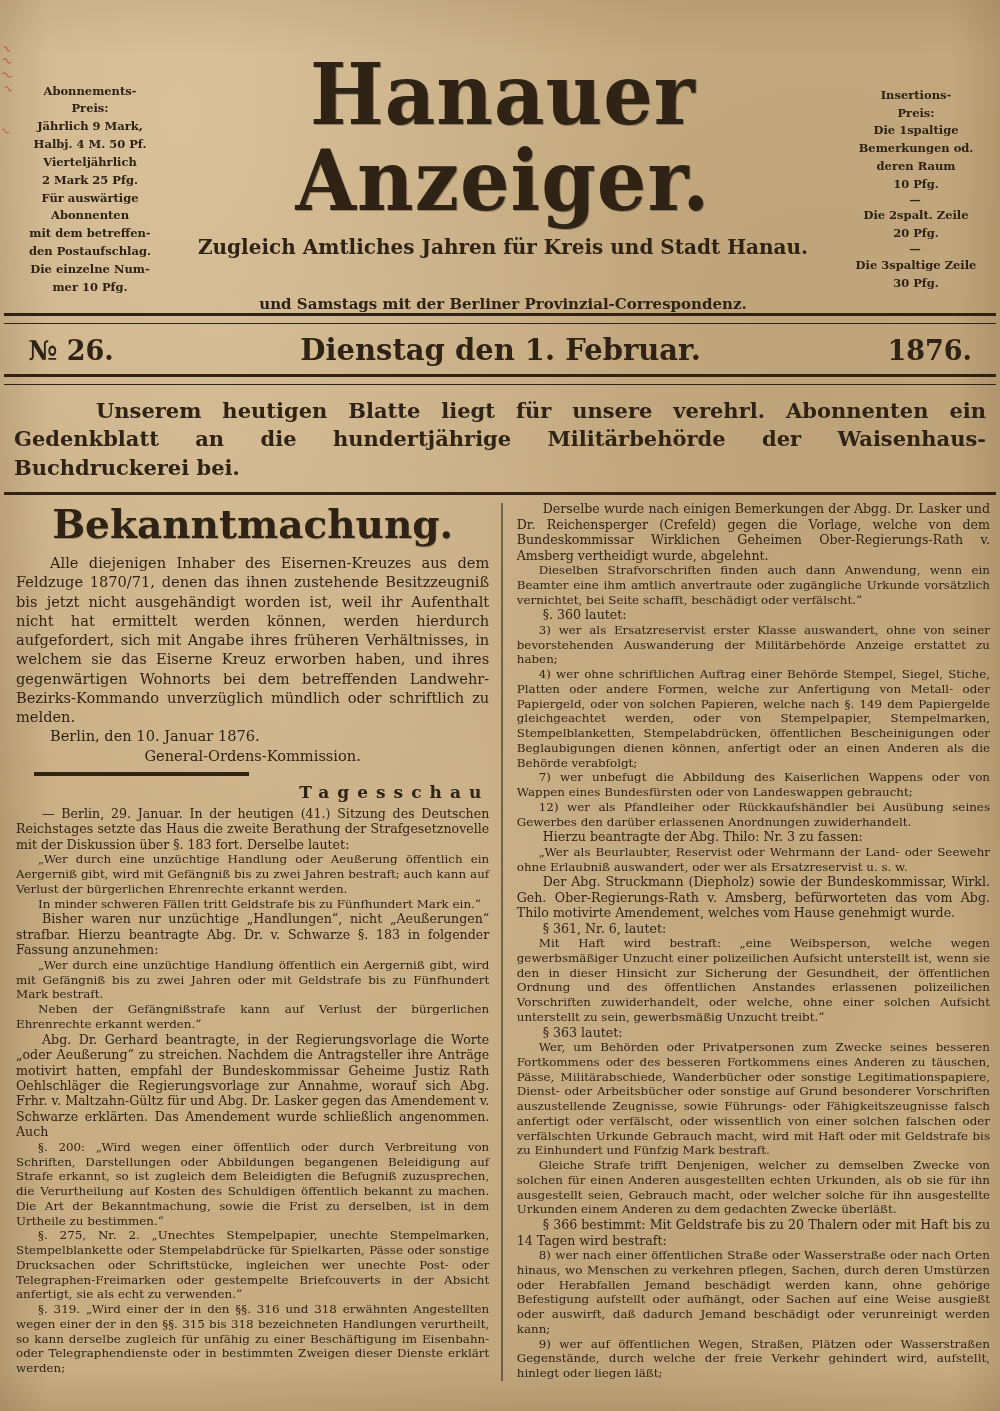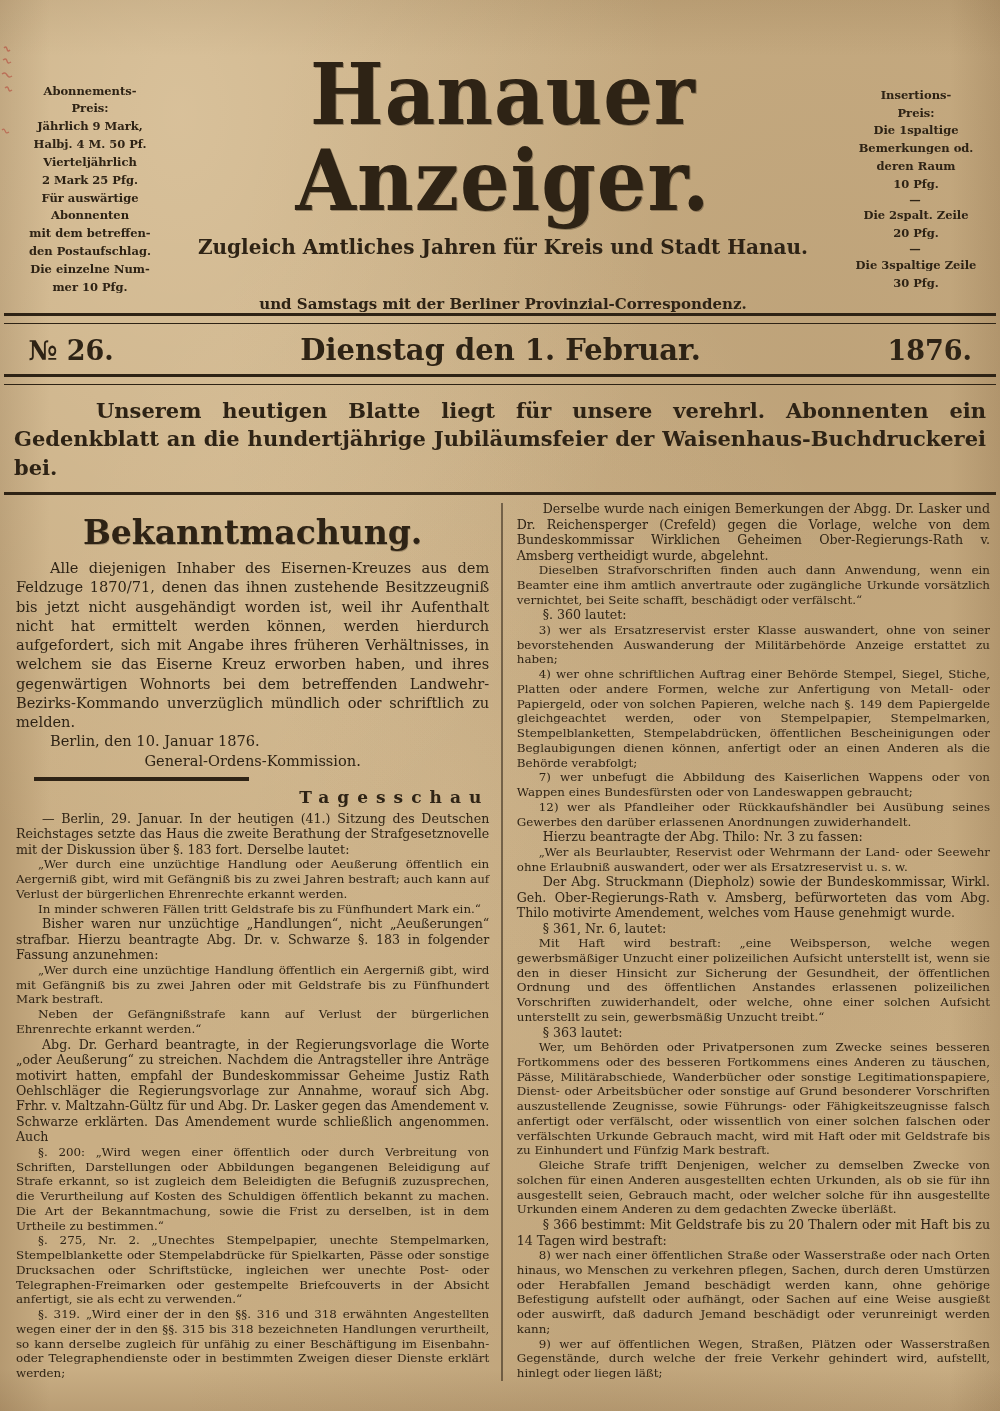--- a/index.html
+++ b/index.html
@@ -51,21 +51,21 @@
   .notice{
     margin:12px 14px 10px 14px;font-weight:bold;font-size:21px;line-height:1.35;
     text-align:justify;text-indent:82px;
   }
   
   .columns{position:relative;display:flex;padding:6px 10px 0 16px;}
   .col{flex:1;min-width:0;}
   .left-col{padding-right:12px;}
   .right-col{padding-left:14px;}
   .col-divider{flex:0 0 1.5px;background:rgba(46,35,21,.55);margin-top:2px;}
-  .bekannt{margin:12px 0 6px 0;text-align:center;font-size:33px;font-weight:bold;
+  .bekannt{margin:0 0 6px 0;text-align:center;font-size:39px;font-weight:bold;
     text-shadow:.5px .5px 0 rgba(46,35,21,.3);}
   .short-rule{width:215px;height:4px;background:#2e2315;margin:7px 0 6px 18px;}
   .tagesschau{margin:2px 0 4px 0;text-align:right;font-size:17px;font-weight:bold;letter-spacing:8px;}
   .par{margin:0;text-align:justify;}
   .par.body{font-size:12.6px;line-height:1.23;text-indent:26px;}
   .par.quote{font-size:11.9px;line-height:1.24;text-indent:22px;}
   .par.ann{font-size:14.6px;line-height:1.32;text-indent:34px;}
   .par.ann-date{font-size:14.6px;line-height:1.32;text-indent:34px;text-align:left;}
   .par.ann-center{font-size:14.6px;line-height:1.32;text-align:center;text-indent:0;}
 </style>
@@ -116,21 +116,21 @@
   </header>
 
   <div class="rule-double"></div>
   <div class="datebar">
     <span class="issue">№ 26.</span>
     <span class="date">Dienstag den 1. Februar.</span>
     <span class="year">1876.</span>
   </div>
   <div class="rule-double"></div>
 
-  <p class="notice">Unserem heutigen Blatte liegt für unsere verehrl. Abonnenten ein Gedenkblatt an die hundertjährige Jubiläumsfeier der Waisenhaus-Buchdruckerei bei.</p>
+  <p class="notice">Unserem heutigen Blatte liegt für unsere verehrl. Abonnenten ein Gedenkblatt an die hundertjährige Militärbehörde der Waisenhaus-Buchdruckerei bei.</p>
   <div class="rule-heavy"></div>
 
   <div class="columns">
     <div class="col left-col">
       <h2 class="bekannt">Bekanntmachung.</h2>
       <div>
           <p class="par ann">Alle diejenigen Inhaber des Eisernen-Kreuzes aus dem Feldzuge 1870/71, denen das ihnen zustehende Besitzzeugniß bis jetzt nicht ausgehändigt worden ist, weil ihr Aufenthalt nicht hat ermittelt werden können, werden hierdurch aufgefordert, sich mit Angabe ihres früheren Verhältnisses, in welchem sie das Eiserne Kreuz erworben haben, und ihres gegenwärtigen Wohnorts bei dem betreffenden Landwehr-Bezirks-Kommando unverzüglich mündlich oder schriftlich zu melden.</p>
           <p class="par ann-date">Berlin, den 10. Januar 1876.</p>
           <p class="par ann-center">General-Ordens-Kommission.</p>
         </div>

